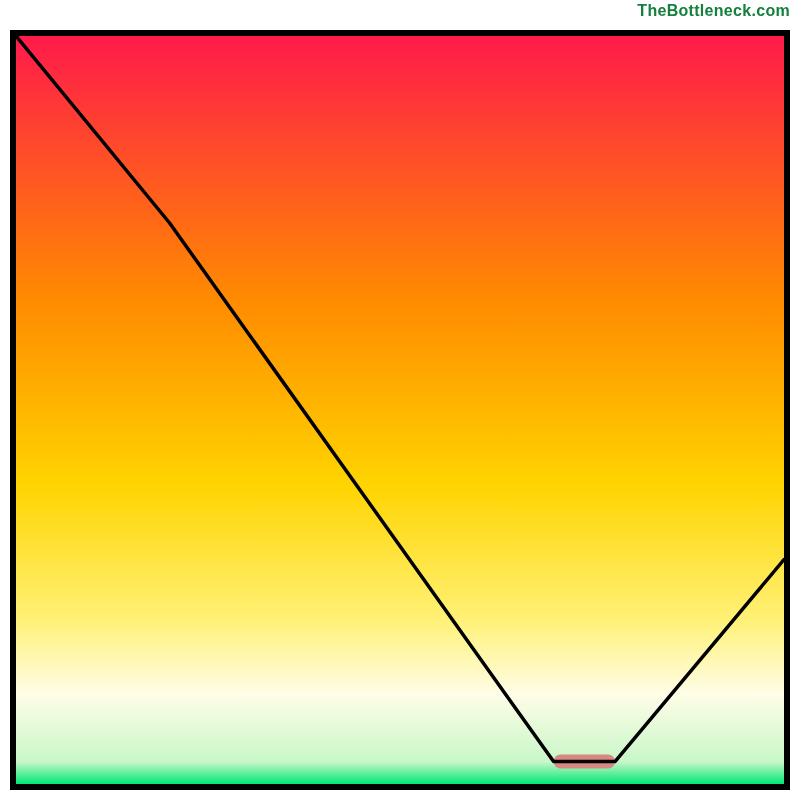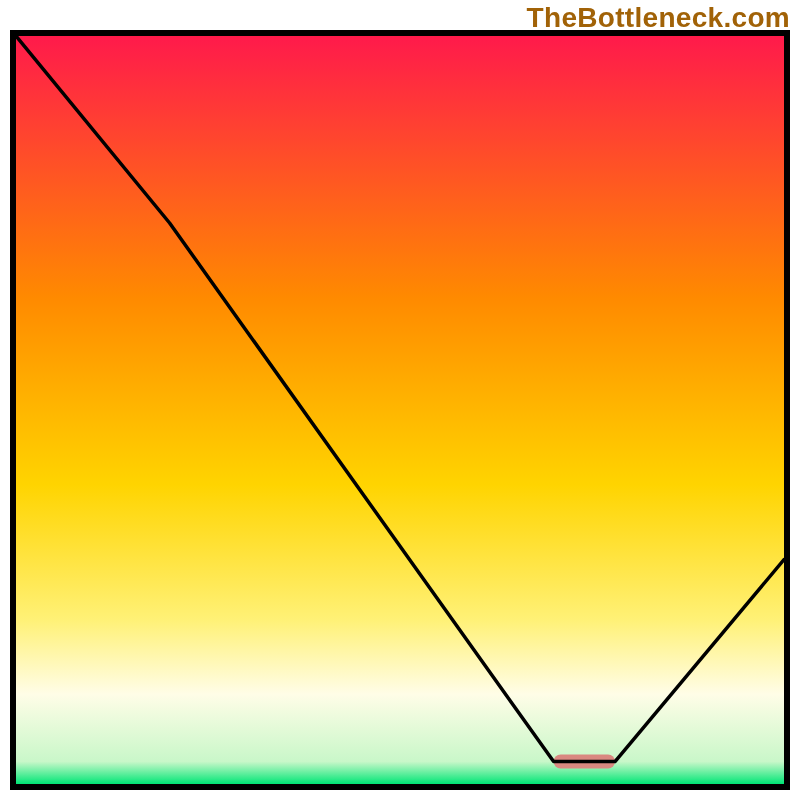--- a/index.html
+++ b/index.html
@@ -13,23 +13,23 @@
   }
   .wrap {
     position: relative;
     width: 800px;
     height: 800px;
   }
   .watermark {
     position: absolute;
     top: 2px;
     right: 10px;
-    font-size: 28px;
+    font-size: 16px;
     font-weight: bold;
-    color: #a16207;
+    color: #15803d;
     letter-spacing: 0.3px;
   }
   .plot {
     position: absolute;
     left: 10px;
     top: 30px;
     width: 780px;
     height: 760px;
     border: 6px solid #000;
     box-sizing: border-box;

